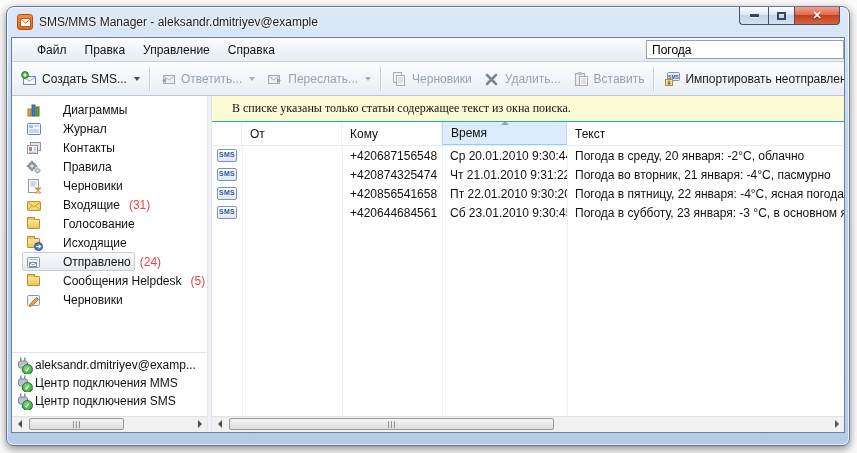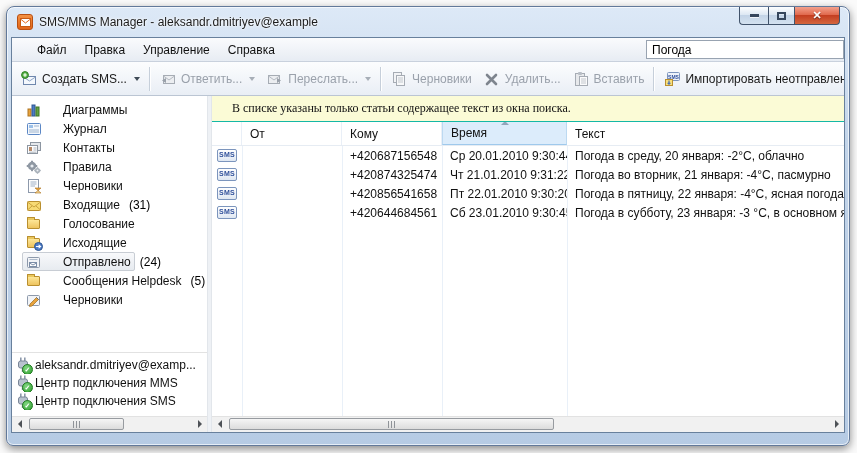--- a/index.html
+++ b/index.html
@@ -47,21 +47,21 @@
   
   .content{flex:1;display:flex;min-height:0;}
   .sidebar{width:195px;flex:0 0 195px;background:#fff;display:flex;flex-direction:column;min-height:0;}
   .splitter{width:5px;flex:0 0 5px;background:#eef1f5;border-left:1px solid #e2e6eb;border-right:1px solid #e2e6eb;box-sizing:border-box;}
   .main{flex:1;background:#fff;display:flex;flex-direction:column;min-width:0;position:relative;}
   
   .tree{padding-top:4px;}
   .titem{height:19px;display:flex;align-items:center;padding-left:13px;cursor:default;}
   .selbox{display:flex;align-items:center;gap:21px;padding:0 3px;margin-left:-3px;border:1px solid transparent;border-radius:2px;height:17px;}
   .titem.selected .selbox{background:linear-gradient(180deg,#f8f9fb,#e7ebf0);border-color:#c8cdd4;}
-  .tcount{color:#000000;margin-left:5px;}
+  .tcount{color:#ef4444;margin-left:5px;}
   .sicon{width:16px;height:16px;flex:0 0 auto;display:inline-block;position:relative;}
   .folder{position:absolute;left:1px;top:3px;width:13px;height:10px;border:1px solid #b98f2f;border-radius:1px;
           background:linear-gradient(180deg,#fde697,#eec45f);box-sizing:border-box;}
   .folder:before{content:"";position:absolute;left:-1px;top:-3px;width:6px;height:2px;background:#eac85e;
           border:1px solid #b98f2f;border-bottom:none;border-radius:1px 1px 0 0;}
   .sb-divider{border-top:1px solid #e2e2e2;margin-top:auto;}
   .accounts{padding:3px 0 0 3px;overflow:hidden;}
   .aitem{height:18px;display:flex;align-items:center;gap:4px;white-space:nowrap;overflow:hidden;}
   .aitem .label{overflow:hidden;text-overflow:ellipsis;text-align:center;}
   .acc-sliver{height:6px;overflow:hidden;padding-left:3px;}

